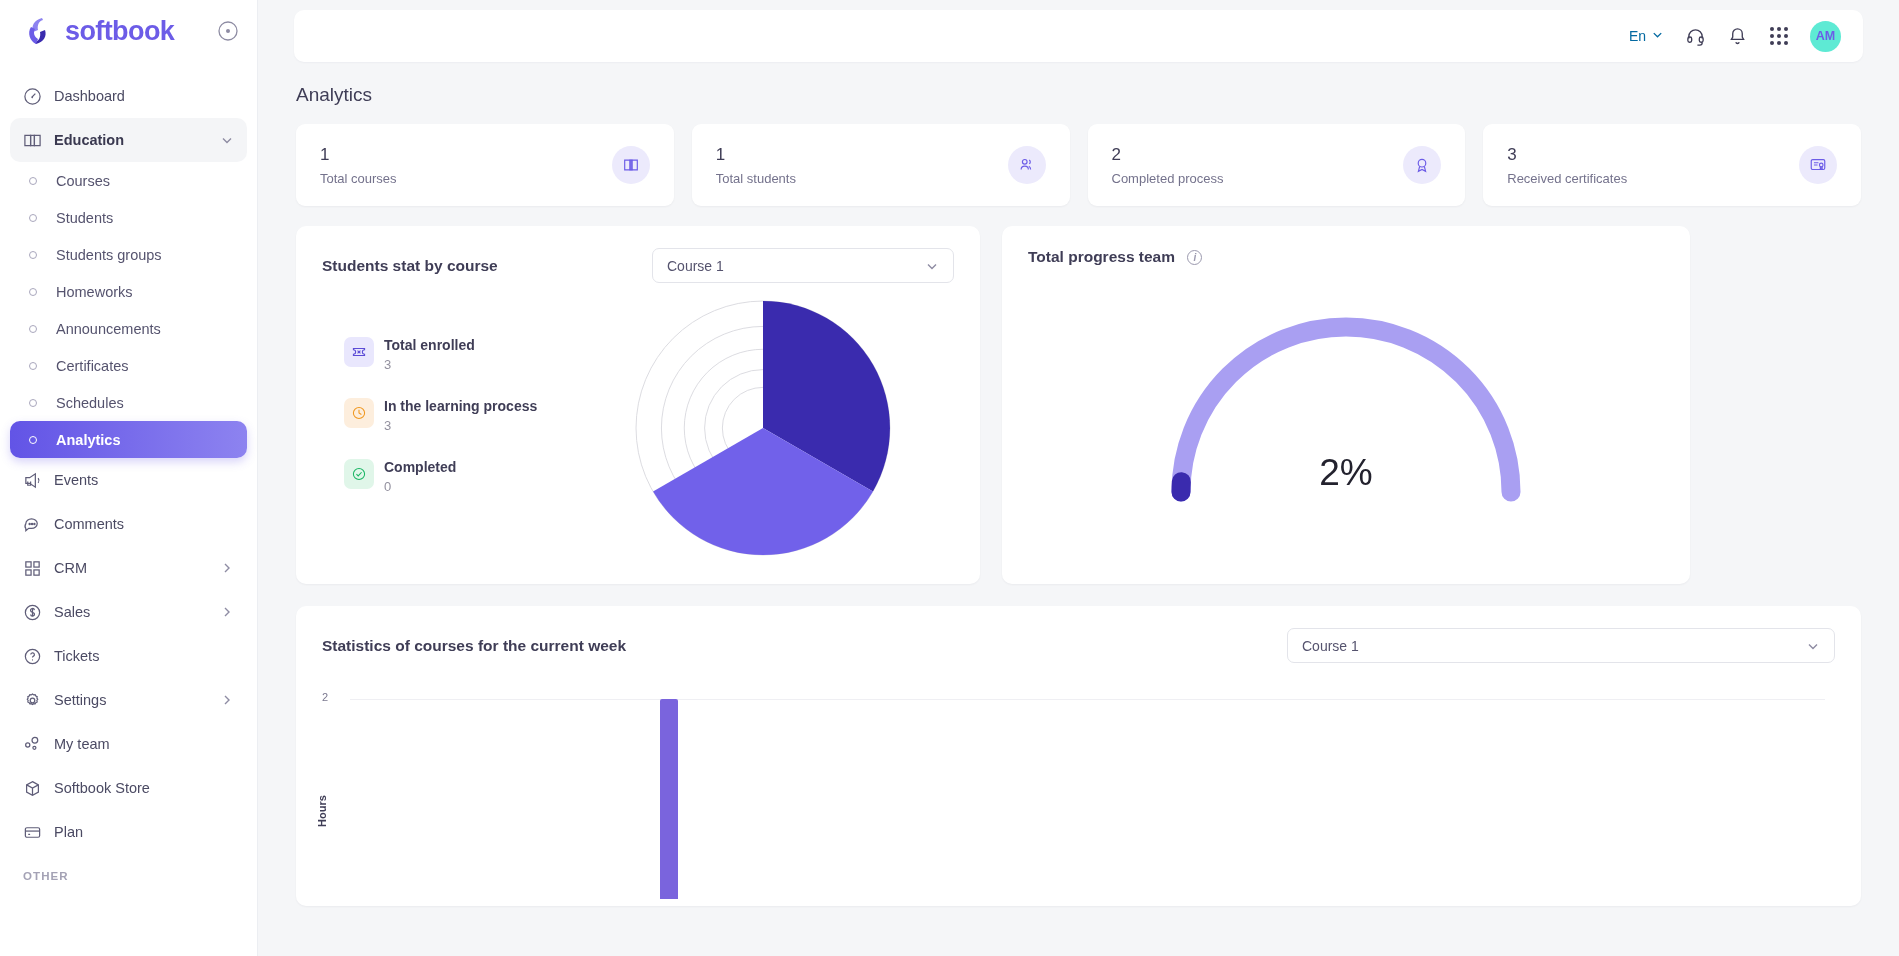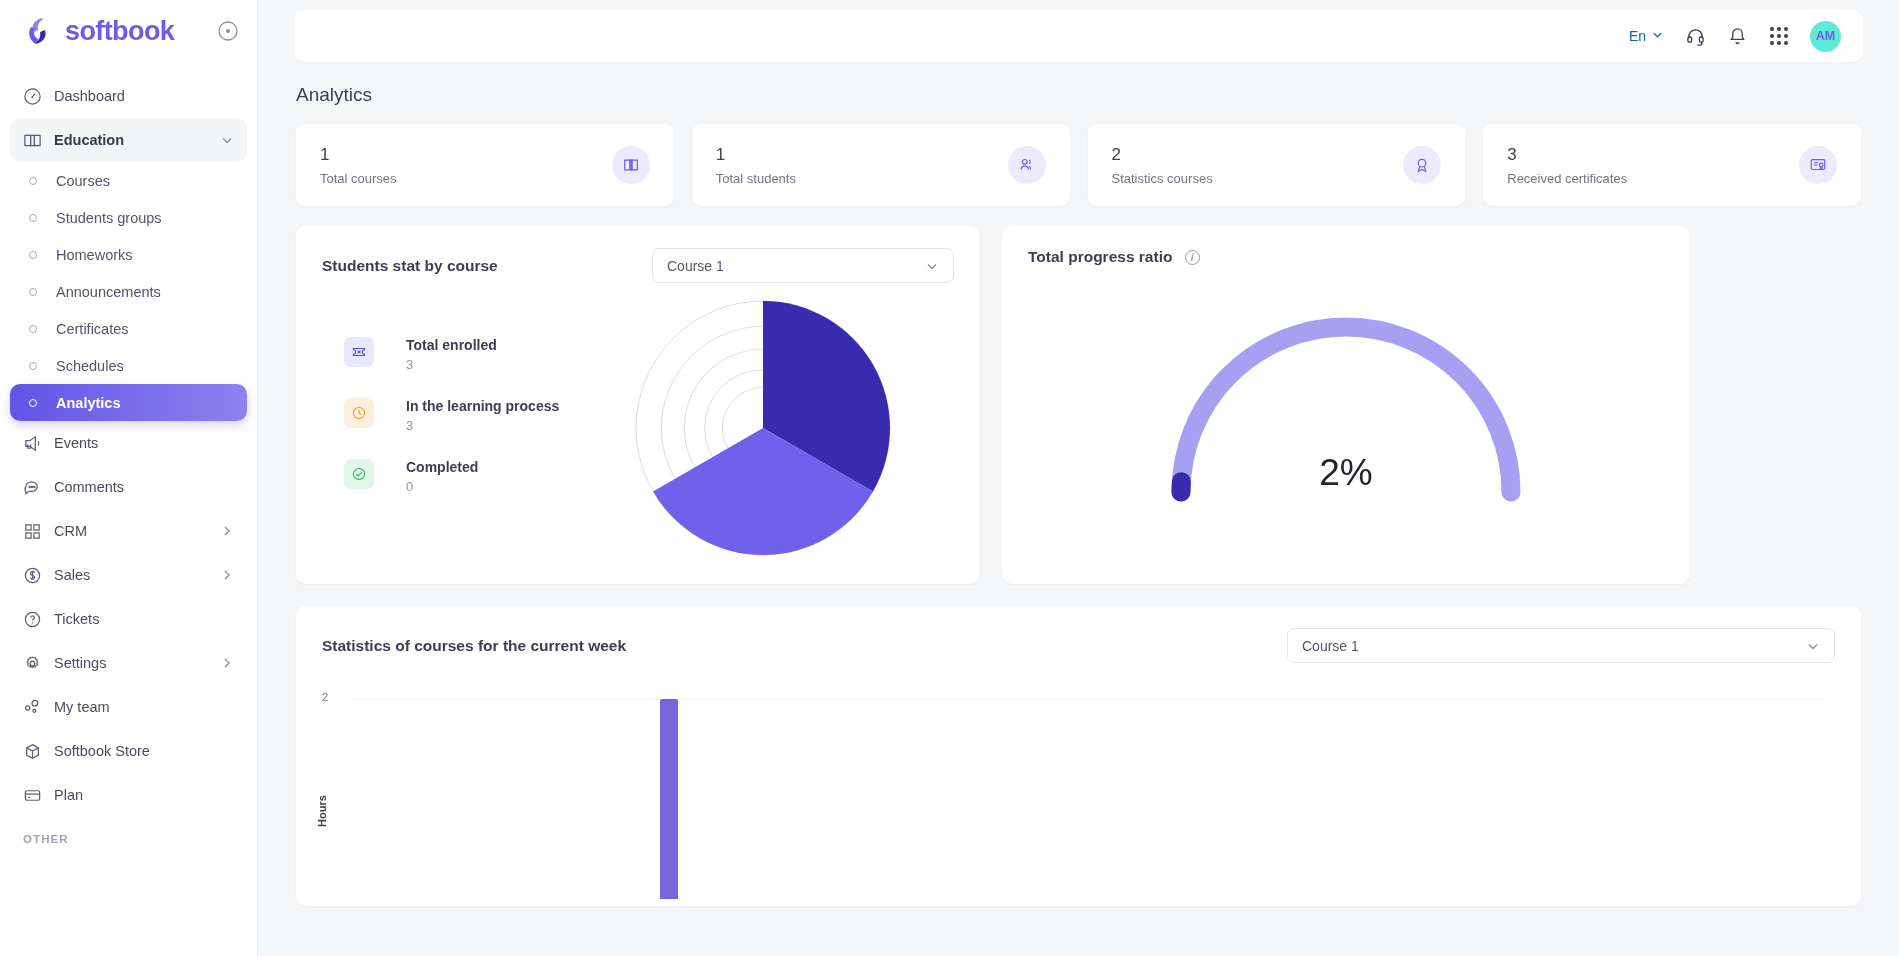--- a/index.html
+++ b/index.html
@@ -136,21 +136,21 @@
     display: flex; align-items: center; padding: 0 14px;
     font-size: 14px; color: #55536e; cursor: pointer; background: #fff;
   }
   .select .chev { margin-left: auto; width: 14px; height: 14px; color: #8e8ca3; }
 
   .card-left { width: 684px; height: 358px; }
   .card-right { width: 688px; height: 358px; }
 
   .donut-wrap { display: flex; align-items: center; height: 290px; }
   .legend { width: 250px; padding-left: 22px; }
-  .legend-item { display: flex; align-items: flex-start; gap: 32px; margin-bottom: 26px; }
+  .legend-item { display: flex; align-items: flex-start; gap: 10px; margin-bottom: 26px; }
   .legend-ic {
     width: 30px; height: 30px; border-radius: 7px;
     display: flex; align-items: center; justify-content: center; flex: 0 0 30px;
   }
   .lg-purple { background: #e9e7fd; color: #5b4bd6; }
   .lg-orange { background: #fdeedd; color: #f0971e; }
   .lg-green  { background: #e0f6e9; color: #18b563; }
   .legend-name { font-size: 14px; font-weight: bold; color: #3f3d56; margin-bottom: 4px; }
   .legend-val { font-size: 13px; color: #93919f; }
 
@@ -229,20 +229,26 @@
       <div class="nav-sub">
         <span class="dot">
             <i></i>
           </span>
         <span>Courses</span>
       </div>
       <div class="nav-sub">
         <span class="dot">
             <i></i>
           </span>
+        <span>Students</span>
+      </div>
+      <div class="nav-sub">
+        <span class="dot">
+            <i></i>
+          </span>
         <span>Students groups</span>
       </div>
       <div class="nav-sub">
         <span class="dot">
             <i></i>
           </span>
         <span>Homeworks</span>
       </div>
       <div class="nav-sub">
         <span class="dot">
@@ -455,21 +461,21 @@
             <circle cx="7.5" cy="6.5" r="2.6"></circle>
               <path d="M3.5 15c0-2.3 1.8-3.8 4-3.8s4 1.5 4 3.8"></path>
             <path d="M12.5 4.4a2.6 2.6 0 0 1 0 4.3M14 15c0-2-.8-3.2-2-3.7"></path>
           </svg>
         </span>
       </div>
 
       <div class="stat-card">
         <div>
           <div class="stat-num">2</div>
-          <div class="stat-lbl">Statistics courses</div>
+          <div class="stat-lbl">Completed process</div>
         </div>
         <span class="stat-ic">
           <svg viewBox="0 0 20 20" width="18" height="18" fill="none" stroke="currentColor" stroke-width="1.3">
             <circle cx="10" cy="8" r="4.2"></circle>
               <path d="M7.4 11.6L6 17l4-2 4 2-1.4-5.4"></path>
           </svg>
         </span>
       </div>
 
       <div class="stat-card">
@@ -556,21 +562,21 @@
                 <path d="M 130 130 L 130 4 A 126 126 0 0 1 239.11920087683927 193 Z" fill="#3a2bae"></path>
                 <path d="M 130 130 L 239.11920087683927 193 A 126 126 0 0 1 20.880799123160728 193 Z" fill="#7161ea"></path>
               </svg>
           </div>
         </div>
       </div>
 
       <div class="card card-right">
         <div class="card-head">
           <div class="card-title">
-            <span>Total progress ratio</span>
+            <span>Total progress team</span>
             <span class="info-i">i</span>
           </div>
         </div>
         <div class="gauge-wrap">
           <svg id="gauge-svg" viewBox="0 0 420 230" width="420" height="230">
               <path d="M 45 196.00000000000003 A 165 165 0 0 1 375 195.99999999999997" fill="none" stroke="#a99ff2" stroke-width="19" stroke-linecap="round"></path>
               <path d="M 45 196.00000000000003 A 165 165 0 0 1 45.325589809335185 185.6395642776633" fill="none" stroke="#3a2bae" stroke-width="19" stroke-linecap="round"></path>
             </svg>
           <div class="gauge-pct">2%</div>
         </div>

